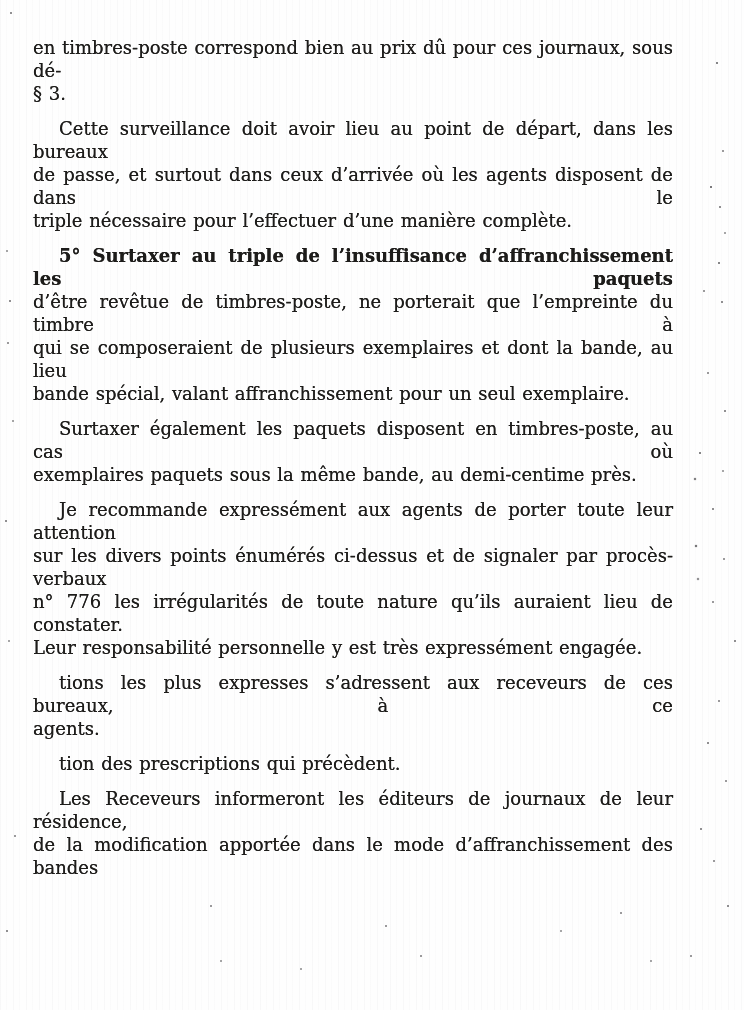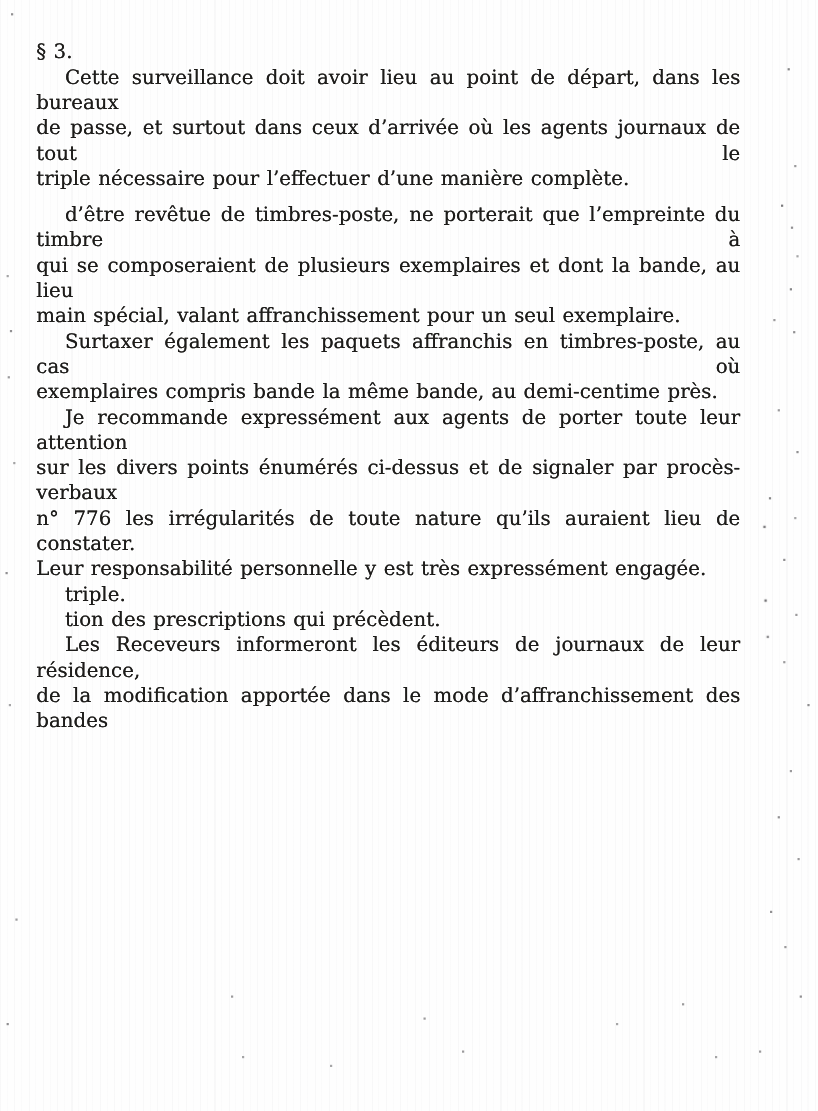--- a/index.html
+++ b/index.html
@@ -22,21 +22,21 @@
     position: relative;
     padding: 36px 71px 0 33px;
     font-size: 18px;
     line-height: 23px;
     text-shadow: 0 0 0.5px rgba(25,24,22,0.85);
     word-spacing: 1px;
   }
   .para { margin: 0; }
   .line { text-align: justify; }
   .line.just { text-align-last: justify; }
-  .para.indent .line:first-child { text-indent: 26px; }
+  .para.indent .line:first-child { text-indent: 26px; margin-top: 12px; }
   .bold   { font-weight: 700; }
   
   .speckles {
     position: absolute; top: 0; left: 0;
     width: 2px; height: 2px; background: transparent;
     pointer-events: none;
     box-shadow:
       716px 62px 0 rgba(35,34,38,0.55), 722px 150px 0 rgba(35,34,38,0.45),
       710px 186px 0 rgba(35,34,38,0.6),  719px 206px 0 rgba(35,34,38,0.5),
       724px 232px 0 rgba(35,34,38,0.4),  718px 262px 0 rgba(35,34,38,0.55),
@@ -63,44 +63,47 @@
 </style>
 </head>
 <body>
 
 <div class="scan-streaks"></div>
 <div class="speckles"></div>
 
 <div class="page">
   <div>
       <div class="para">
+        <div class="line just"><span class="normal">en timbres-poste correspond bien au prix dû pour ces journaux, sous dé-</span></div>
         <div class="line"><span class="normal">§ 3.</span></div>
       </div>
       <div class="para indent">
         <div class="line just"><span class="normal">Cette surveillance doit avoir lieu au point de départ, dans les bureaux</span></div>
-        <div class="line just"><span class="normal">de passe, et surtout dans ceux d’arrivée où les agents journaux de tout le</span></div>
+        <div class="line just"><span class="normal">de passe, et surtout dans ceux d’arrivée où les agents disposent de dans le</span></div>
         <div class="line"><span class="normal">triple nécessaire pour l’effectuer d’une manière complète.</span></div>
       </div>
       <div class="para indent" style="margin-top: 10px;">
+        <div class="line just"><span class="bold">5° Surtaxer au triple de l’insuffisance d’affranchissement les paquets</span></div>
         <div class="line just"><span class="normal">d’être revêtue de timbres-poste, ne porterait que l’empreinte du timbre à</span></div>
         <div class="line just"><span class="normal">qui se composeraient de plusieurs exemplaires et dont la bande, au lieu</span></div>
-        <div class="line"><span class="normal">main spécial, valant affranchissement pour un seul exemplaire.</span></div>
+        <div class="line"><span class="normal">bande spécial, valant affranchissement pour un seul exemplaire.</span></div>
       </div>
       <div class="para indent">
-        <div class="line just"><span class="normal">Surtaxer également les paquets affranchis en timbres-poste, au cas où</span></div>
-        <div class="line"><span class="normal">exemplaires compris bande la même bande, au demi-centime près.</span></div>
+        <div class="line just"><span class="normal">Surtaxer également les paquets disposent en timbres-poste, au cas où</span></div>
+        <div class="line"><span class="normal">exemplaires paquets sous la même bande, au demi-centime près.</span></div>
       </div>
       <div class="para indent">
         <div class="line just"><span class="normal">Je recommande expressément aux agents de porter toute leur attention</span></div>
         <div class="line just"><span class="normal">sur les divers points énumérés ci-dessus et de signaler par procès-verbaux</span></div>
         <div class="line just"><span class="normal">n° 776 les irrégularités de toute nature qu’ils auraient lieu de constater.</span></div>
         <div class="line"><span class="normal">Leur responsabilité personnelle y est très expressément engagée.</span></div>
       </div>
       <div class="para indent">
-        <div class="line"><span class="normal">triple.</span></div>
+        <div class="line just"><span class="normal">tions les plus expresses s’adressent aux receveurs de ces bureaux, à ce</span></div>
+        <div class="line"><span class="normal">agents.</span></div>
       </div>
       <div class="para indent">
         <div class="line"><span class="normal">tion des prescriptions qui précèdent.</span></div>
       </div>
       <div class="para indent">
         <div class="line just"><span class="normal">Les Receveurs informeront les éditeurs de journaux de leur résidence,</span></div>
         <div class="line just"><span class="normal">de la modification apportée dans le mode d’affranchissement des bandes</span></div>
       </div>
     </div>
 

